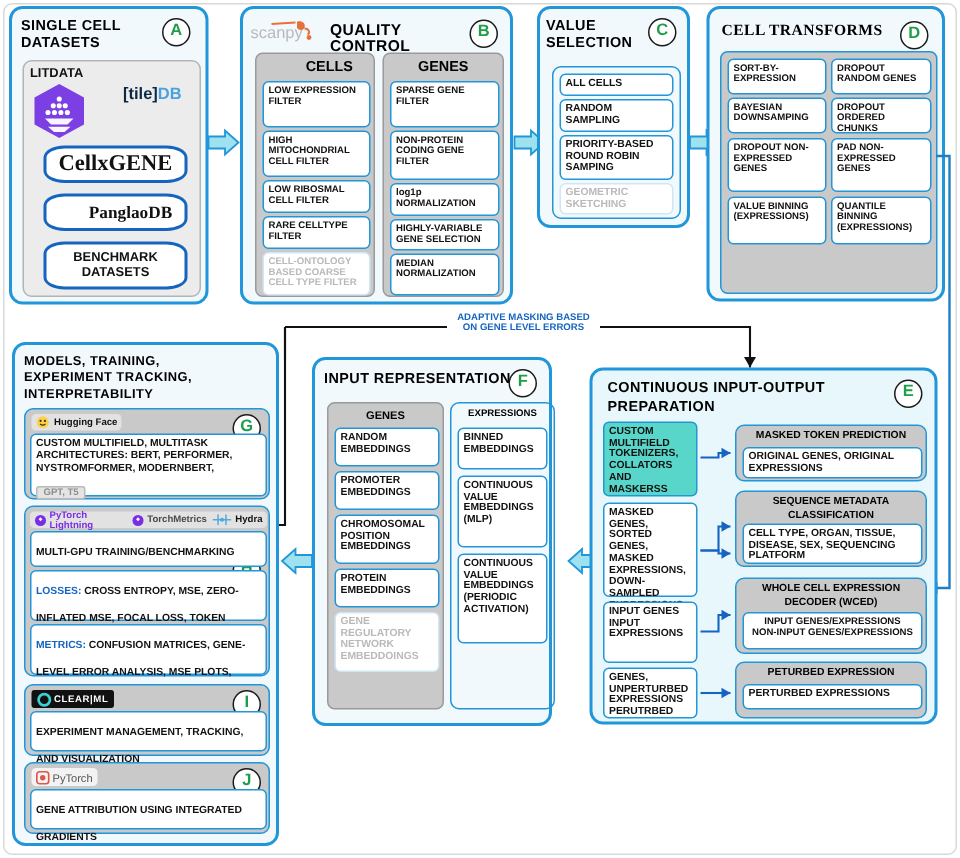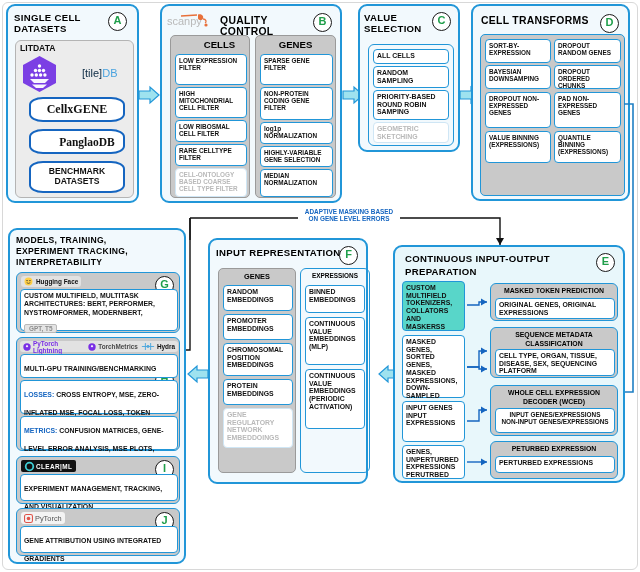--- a/index.html
+++ b/index.html
@@ -69,26 +69,26 @@
               <circle cx="21.5" cy="15.5" r="1.7"></circle>
             <circle cx="10" cy="20" r="1.7"></circle>
               <circle cx="14.3" cy="20" r="1.7"></circle>
               <circle cx="18.6" cy="20" r="1.7"></circle>
               <circle cx="22.9" cy="20" r="1.7"></circle>
             <path d="M8 24 L27 24 L23 28 L12 28 Z" opacity="0.95"></path>
             <path d="M10 29.5 L25 29.5 L21 33 L14 33 Z" opacity="0.95"></path>
           </g>
         </svg>
       </div>
-      <div style="position:absolute;left:46px;top:26px;font-size:11px;font-weight:normal;padding-left:20px;">
+      <div style="position:absolute;left:46px;top:16px;font-size:11px;font-weight:bold;padding-left:20px;">
         <span style="color:#0b2942;">[tile]</span><span style="color:#4aa3df;">DB</span>
       </div>
 
       <div class="dbcyl t10" style="left:13px;top:56px;width:96px;height:25px;">
-        <span style="font-family:'Liberation Serif',serif;font-size:12px;">CellxGENE</span>
+        <span style="font-family:'Liberation Serif',serif;font-size:15px;">CellxGENE</span>
       </div>
       <div class="dbcyl t10" style="left:13px;top:88px;width:96px;height:25px;padding-left:20px;">
         <span style="font-family:'Liberation Serif',serif;font-size:11.5px;">PanglaoDB</span>
       </div>
       <div class="dbcyl t9" style="left:13px;top:120px;width:96px;height:32px;text-align:center;line-height:1.15;padding:0 4px;">
         <span>BENCHMARK DATASETS</span>
       </div>
     </div>
   </div>
 
@@ -151,21 +151,21 @@
     </div>
   </div>
 
   <div class="arrow" style="left:459px;top:86px;">
     <svg width="22" height="18" viewBox="0 0 22 18">
         <path d="M1 5 L12 5 L12 1 L21 9 L12 17 L12 13 L1 13 Z" fill="#9ee2ef" stroke="#2196d8" stroke-width="1.2"></path>
       </svg>
   </div>
 
   <div class="panel" style="left:471px;top:4px;width:159px;height:197px;">
-    <div class="panel-title t11" style="position:absolute;left:8px;top:9px;width:118px;">CELL TRANSFORMS</div>
+    <div class="panel-title t11" style="position:absolute;left:8px;top:9px;width:118px;font-family:Liberation Serif, serif;">CELL TRANSFORMS</div>
     <div class="badge" style="right:9px;top:8px;">D</div>
 
     <div class="group" style="left:7px;top:28px;width:145px;height:162px;background:#c9c9c9;border:1.6px solid #2196d8;">
       <div class="cell t7" style="left:4px;top:4px;width:66px;height:24px;">SORT-BY-EXPRESSION</div>
       <div class="cell t7" style="left:4px;top:30px;width:66px;height:24px;">BAYESIAN DOWNSAMPING</div>
       <div class="cell t7" style="left:4px;top:57px;width:66px;height:36px;">DROPOUT NON-EXPRESSED GENES</div>
       <div class="cell t7" style="left:4px;top:96px;width:66px;height:32px;">VALUE BINNING (EXPRESSIONS)</div>
 
       <div class="cell t7" style="left:73px;top:4px;width:67px;height:24px;">DROPOUT RANDOM GENES</div>
       <div class="cell t7" style="left:73px;top:30px;width:67px;height:24px;">DROPOUT ORDERED CHUNKS</div>

